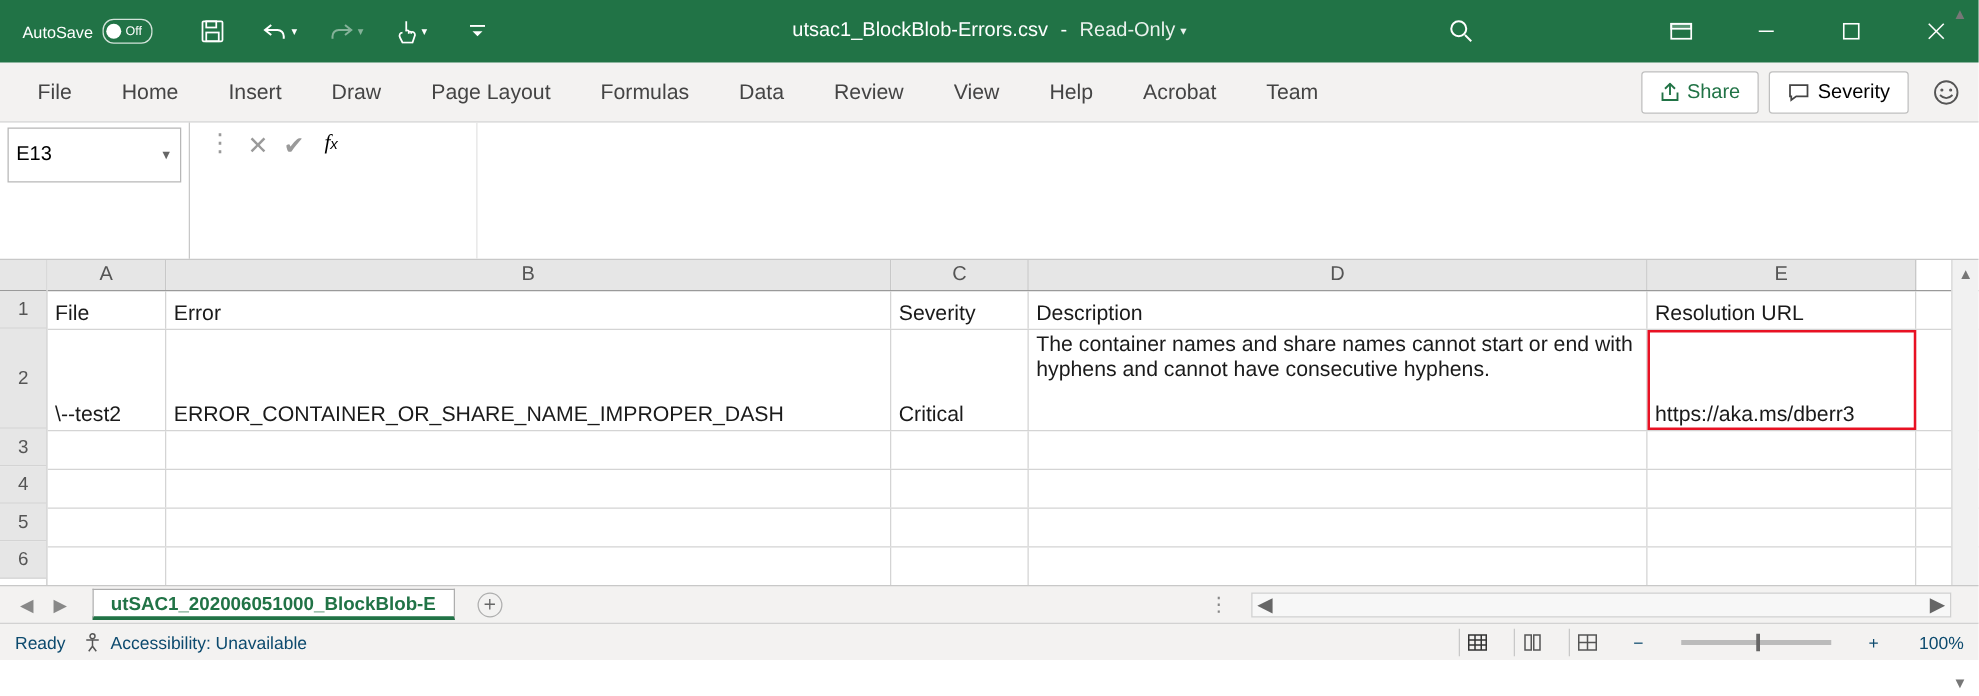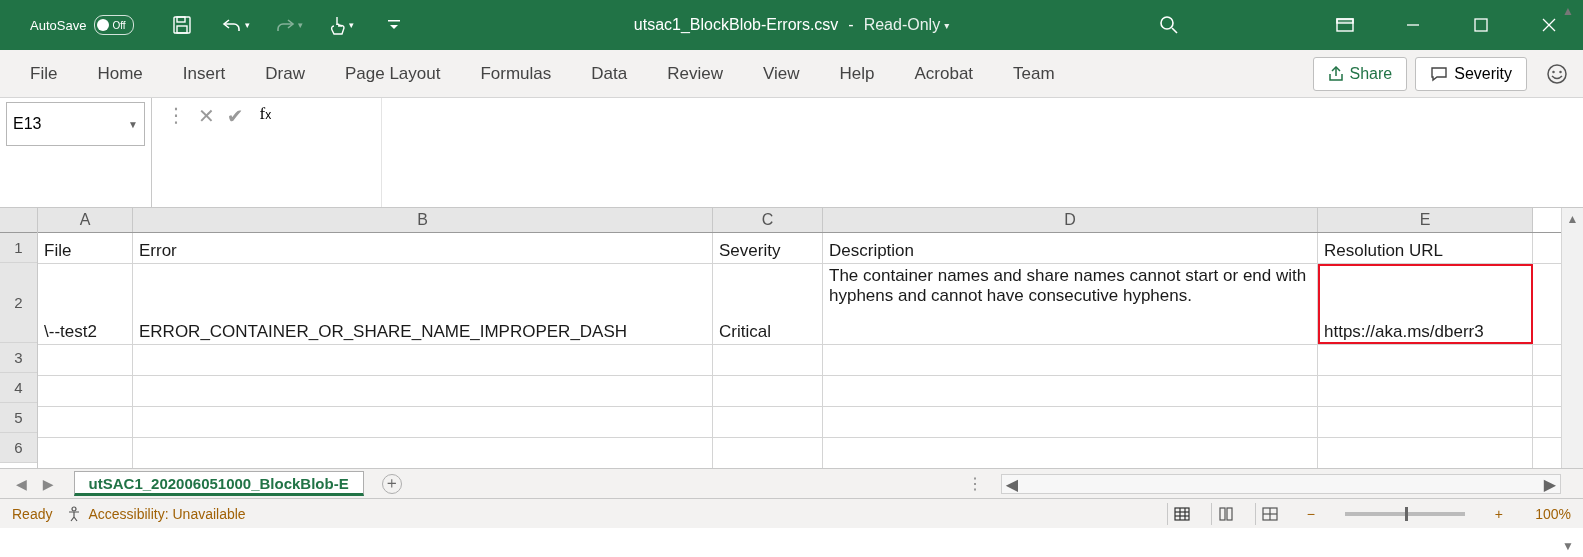--- a/index.html
+++ b/index.html
@@ -1,20 +1,20 @@
 <!DOCTYPE html>
 <html><head>
 <meta charset="utf-8">
 <style>
   * { box-sizing: border-box; margin: 0; padding: 0; font-family: "Segoe UI", Arial, sans-serif; }
   body { width: 1583px; height: 557px; background: #fff; overflow: hidden; user-select: none; }
 
   
   .titlebar { height: 50px; background: #217346; display: flex; align-items: center; color: #fff; font-size: 14px; position: relative; }
-  .tb-left  { display:flex; align-items:center; gap:19px; padding-left:30px; }
+  .tb-left  { display:flex; align-items:center; gap:19px; padding-left:18px; }
   .tb-autosave { display:flex; align-items:center; gap:8px; margin-right:12px;}
   .tb-autosave span { font-size:13px;}
   .toggle { width:40px; height:20px; border:1px solid rgba(255,255,255,0.8); border-radius:9px; position:relative; display:flex; align-items:center;}
   .toggle .knob{ width:12px;height:12px;border-radius:50%;background:#fff;margin-left:2px;}
   .toggle .off{ font-size:10px;color:#fff;margin-left:3px;}
   .qat-btn { width:34px; height:34px; display:flex; align-items:center; justify-content:center; color:#fff; position:relative;}
   .tb-title { position:absolute; left:50%; transform:translateX(-50%); display:flex; align-items:center; gap:10px; font-size:16px;}
   .read-only { opacity:0.9; font-size:16px; display:flex;align-items:center;gap:4px;}
   .tb-right { margin-left:auto; display:flex; align-items:center; height:100%;}
   .tb-search { width:44px; display:flex; align-items:center; justify-content:center;}
@@ -29,21 +29,21 @@
   .smiley { width:32px; height:32px; display:flex; align-items:center; justify-content:center; margin-left:14px; font-size:20px;}
 
   
   .formulabar { height:110px; border-bottom:1px solid #c8c8c8; display:flex; }
   .namebox-wrap{ width:152px; border-right:1px solid #c8c8c8; padding:4px 6px;}
   .namebox { width:100%; height:44px; border:1px solid #b7b7b7; display:flex;align-items:center;justify-content:space-between;padding:0 6px;font-size:16px;}
   .fx-btns { width:230px; display:flex; align-items:flex-start; padding-top:6px; gap:12px; padding-left:14px; border-right:1px solid #e4e4e4;}
   .fx-btns .dots{color:#9a9a9a;font-size:20px;line-height:22px;}
   .fx-btns .x{color:#9a9a9a;font-size:20px;}
   .fx-btns .check{color:#9a9a9a;font-size:20px;}
-  .fx-btns .fx{font-size:17px; font-family:"Times New Roman",serif; margin-left:4px;}
+  .fx-btns .fx{font-style:italic;font-size:17px; font-family:"Times New Roman",serif; margin-left:4px;}
   .fb-input { flex:1; padding:6px 8px; font-size:16px; position:relative;}
   .fb-scroll { position:absolute; right:2px; top:0; bottom:0; width:26px; display:flex; flex-direction:column; justify-content:space-between; padding:4px 0;}
   .fb-scroll span{color:#777;text-align:center;font-size:12px;}
 
   
   .sheet { display:flex; height:260px; position:relative;}
   .row-headers { width:38px; border-right:1px solid #c8c8c8;}
   .rh-corner{height:25px;border-bottom:1px solid #9a9a9a;background:#e6e6e6;}
   .rh{height:30px;border-bottom:1px solid #d4d4d4;display:flex;align-items:center;justify-content:center;color:#555;font-size:15px;background:#e6e6e6;}
   .rh.tall{height:80px;}
@@ -64,21 +64,21 @@
   .nav-ar { color:#888; font-size:14px; padding:0 8px;}
   .wstab { background:#fff; border:1px solid #aeaeae; border-bottom:3px solid #217346; padding:3px 14px 1px 14px; color:#217346; font-weight:600; font-size:15px; margin-left:12px;}
   .addsheet{ margin-left:18px;color:#666;font-size:16px;border:1px solid #aeaeae;border-radius:50%;width:20px;height:20px;display:flex;align-items:center;justify-content:center;}
   .htrack{position:absolute;right:22px;top:5px;height:20px;width:560px;border:1px solid #d0d0d0;background:#f7f7f7;display:flex;align-items:center;}
   .htrack .lar{width:20px;text-align:center;color:#666;}
   .htrack .bar{flex:1;}
   .htrack .rar{width:20px;text-align:center;color:#666;}
   .dots-v{position:absolute;right:600px;color:#888;}
 
   
-  .status { height:30px; border-top:1px solid #c8c8c8; background:#f3f2f1; display:flex; align-items:center; padding:0 12px; font-size:14px; color:#a16207; gap:14px;}
+  .status { height:30px; border-top:1px solid #c8c8c8; background:#f3f2f1; display:flex; align-items:center; padding:0 12px; font-size:14px; color:#0c4a6e; gap:14px;}
   .status .spacer{flex:1;}
   .view-btn{width:30px;height:22px;display:flex;align-items:center;justify-content:center;border-left:1px solid #c8c8c8;}
   .view-btn:first-of-type{border-left:none;}
   .zoom-slider{width:120px;height:4px;background:#bbb;position:relative;margin:0 8px;}
   .zoom-slider::after{content:"";position:absolute;left:50%;top:-5px;width:3px;height:14px;background:#666;}
   .zoom-pct{min-width:46px;text-align:right;}
 
   svg{display:block;}
 </style>
 </head>

